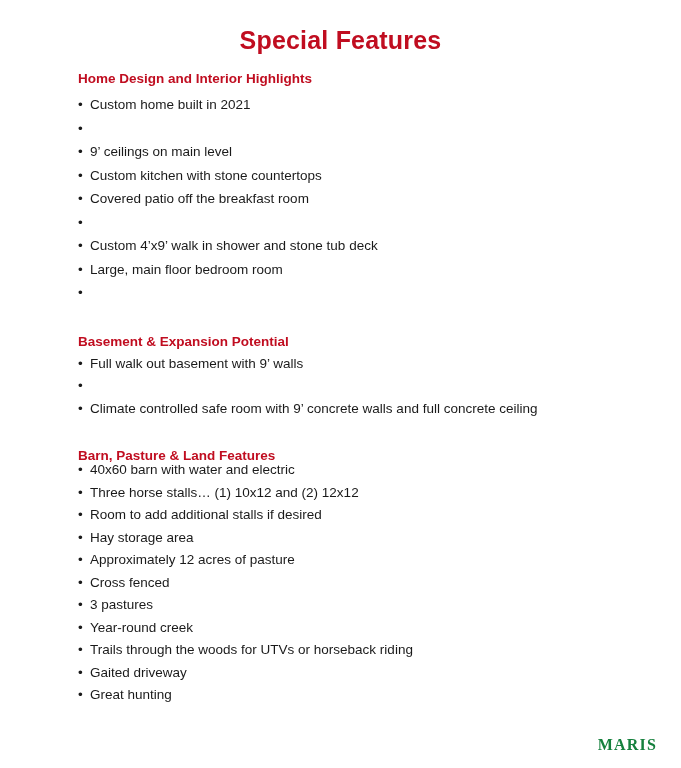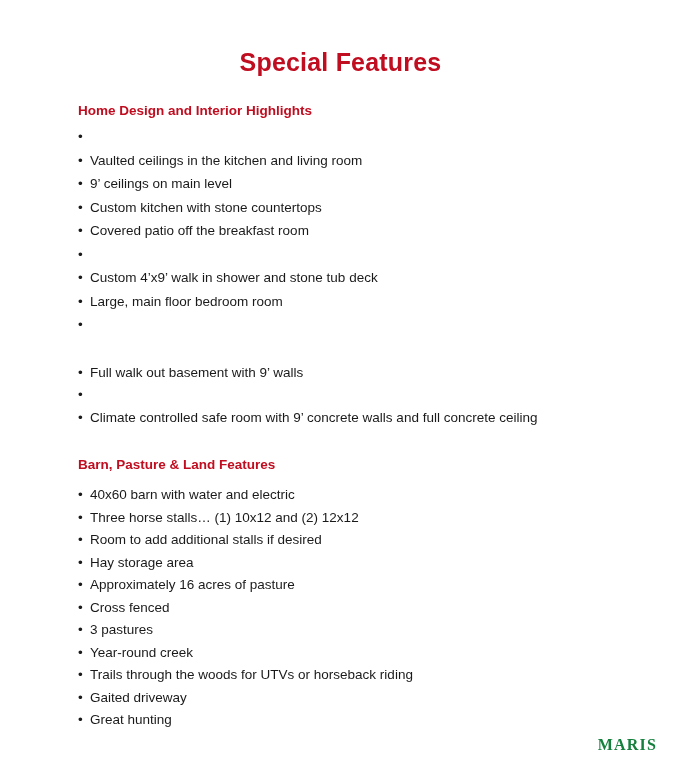--- a/index.html
+++ b/index.html
@@ -12,40 +12,40 @@
     background: #ffffff;
     font-family: "Liberation Sans", sans-serif;
     color: #1a1a1a;
     position: relative;
     overflow: hidden;
   }
   .page {
     width: 681px;
     height: 768px;
     box-sizing: border-box;
-    padding: 40px 40px 10px 40px;
+    padding: 18px 40px 10px 40px;
     position: relative;
   }
   .doc-title {
     text-align: center;
     color: #c00d20;
     font-size: 25px;
     font-weight: bold;
     letter-spacing: 0.2px;
     margin: 8px 0 0 0;
   }
   .doc-subtitle {
     text-align: center;
     color: #222222;
     font-size: 17px;
     font-weight: bold;
     margin: 16px 0 0 0;
   }
   .section {
-    margin-top: 26px;
+    margin-top: 16px;
     padding-left: 38px;
   }
   .section-heading {
     color: #c00d20;
     font-size: 13.5px;
     font-weight: bold;
     margin: 0 0 12px 0;
   }
   .bullet-list {
     list-style: none;
@@ -67,21 +67,21 @@
     font-size: 13.5px;
     line-height: 1;
   }
   .bullet-text {
     display: inline-block;
   }
   .section-1 .bullet-item { padding-bottom: 10px; }
   .section-2 { margin-top: 24px; }
   .section-2 .section-heading { margin-bottom: 8px; }
   .section-3 { margin-top: 24px; }
-  .section-3 .section-heading { margin-bottom: 16px; }
+  .section-3 .section-heading { margin-bottom: 0; }
   .watermark {
     position: absolute;
     right: 24px;
     bottom: 14px;
     font-size: 16px;
     font-weight: bold;
     letter-spacing: 1.2px;
     color: #15803d;
     font-family: "Liberation Serif", serif;
   }
@@ -91,24 +91,24 @@
 
 <div class="page">
 
   <div class="doc-title">Special Features</div>
 
   <div class="section section-1">
     <div class="section-heading">Home Design and Interior Highlights</div>
     <ul class="bullet-list">
       <li class="bullet-item">
         <span class="bullet-dot">•</span>
-      </li>
-      <li class="bullet-item">
-        <span class="bullet-dot">•</span>
-        <span class="bullet-text">Vaulted ceilings in the kitchen and living room</span>
+        <span class="bullet-text">Custom home built in 2021</span>
+      </li>
+      <li class="bullet-item">
+        <span class="bullet-dot">•</span>
       </li>
       <li class="bullet-item">
         <span class="bullet-dot">•</span>
         <span class="bullet-text">9’ ceilings on main level</span>
       </li>
       <li class="bullet-item">
         <span class="bullet-dot">•</span>
         <span class="bullet-text">Custom kitchen with stone countertops</span>
       </li>
       <li class="bullet-item">
@@ -126,20 +126,21 @@
         <span class="bullet-dot">•</span>
         <span class="bullet-text">Large, main floor bedroom room</span>
       </li>
       <li class="bullet-item">
         <span class="bullet-dot">•</span>
       </li>
     </ul>
   </div>
 
   <div class="section section-2">
+    <div class="section-heading">Basement &amp; Expansion Potential</div>
     <ul class="bullet-list">
       <li class="bullet-item">
         <span class="bullet-dot">•</span>
         <span class="bullet-text">Full walk out basement with 9’ walls</span>
       </li>
       <li class="bullet-item">
         <span class="bullet-dot">•</span>
       </li>
       <li class="bullet-item">
         <span class="bullet-dot">•</span>
@@ -162,21 +163,21 @@
       <li class="bullet-item">
         <span class="bullet-dot">•</span>
         <span class="bullet-text">Room to add additional stalls if desired</span>
       </li>
       <li class="bullet-item">
         <span class="bullet-dot">•</span>
         <span class="bullet-text">Hay storage area</span>
       </li>
       <li class="bullet-item">
         <span class="bullet-dot">•</span>
-        <span class="bullet-text">Approximately 16 acres of pasture</span>
+        <span class="bullet-text">Approximately 12 acres of pasture</span>
       </li>
       <li class="bullet-item">
         <span class="bullet-dot">•</span>
         <span class="bullet-text">Cross fenced</span>
       </li>
       <li class="bullet-item">
         <span class="bullet-dot">•</span>
         <span class="bullet-text">3 pastures</span>
       </li>
       <li class="bullet-item">

